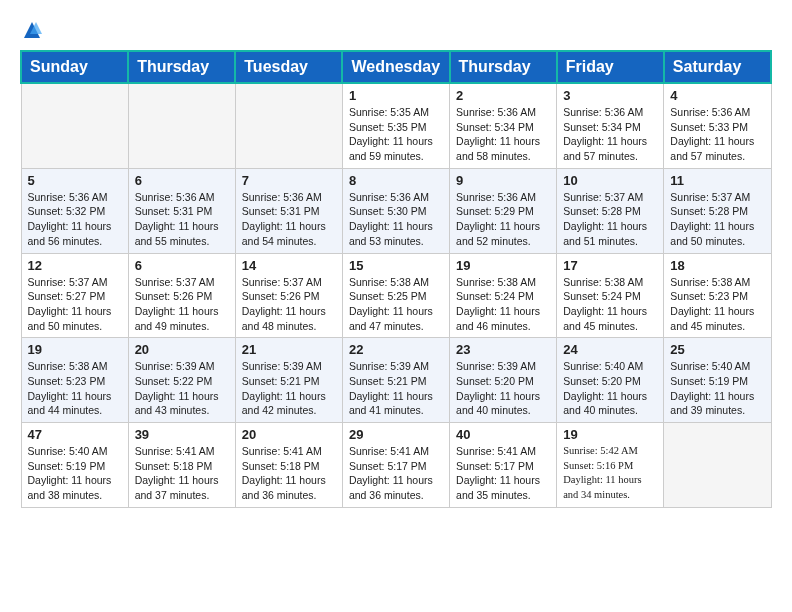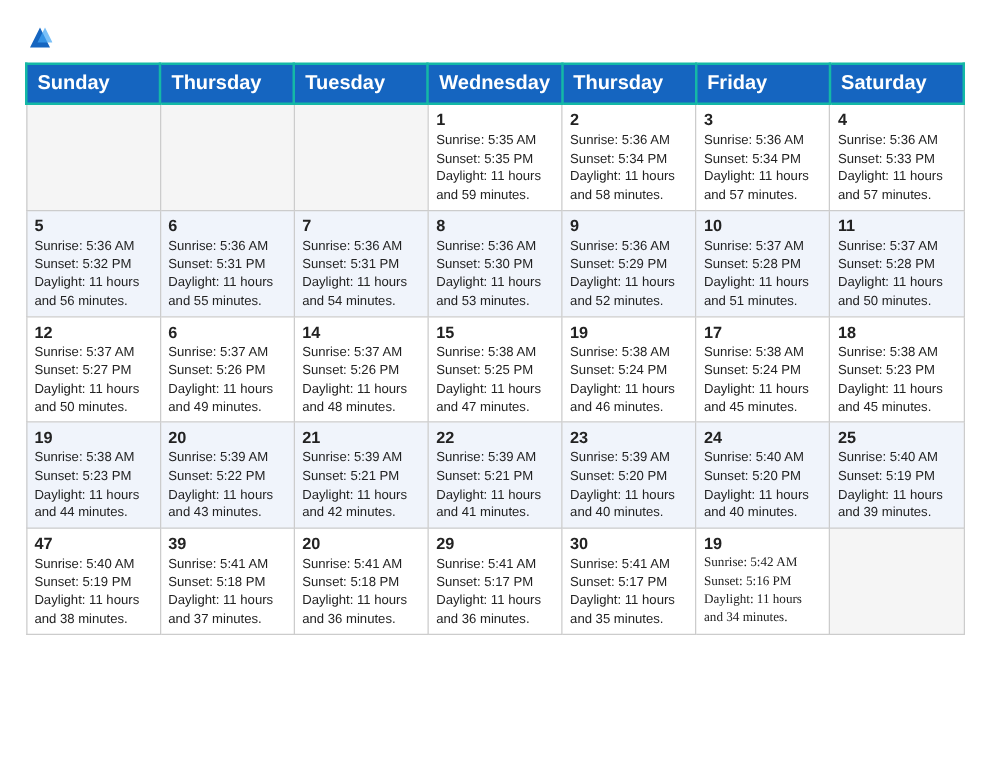--- a/index.html
+++ b/index.html
@@ -346,21 +346,21 @@
 and 36 minutes.</div>
         </td>
         <td>
           <div class="day-num">29</div>
           <div class="day-info" style="white-space: pre-line;">Sunrise: 5:41 AM
 Sunset: 5:17 PM
 Daylight: 11 hours
 and 36 minutes.</div>
         </td>
         <td>
-          <div class="day-num">30</div>
+          <div class="day-num">40</div>
           <div class="day-info" style="white-space: pre-line;">Sunrise: 5:41 AM
 Sunset: 5:17 PM
 Daylight: 11 hours
 and 35 minutes.</div>
         </td>
         <td>
           <div class="day-num">19</div>
           <div class="day-info" style="white-space: pre-line; font-family: Liberation Serif, serif;">Sunrise: 5:42 AM
 Sunset: 5:16 PM
 Daylight: 11 hours

